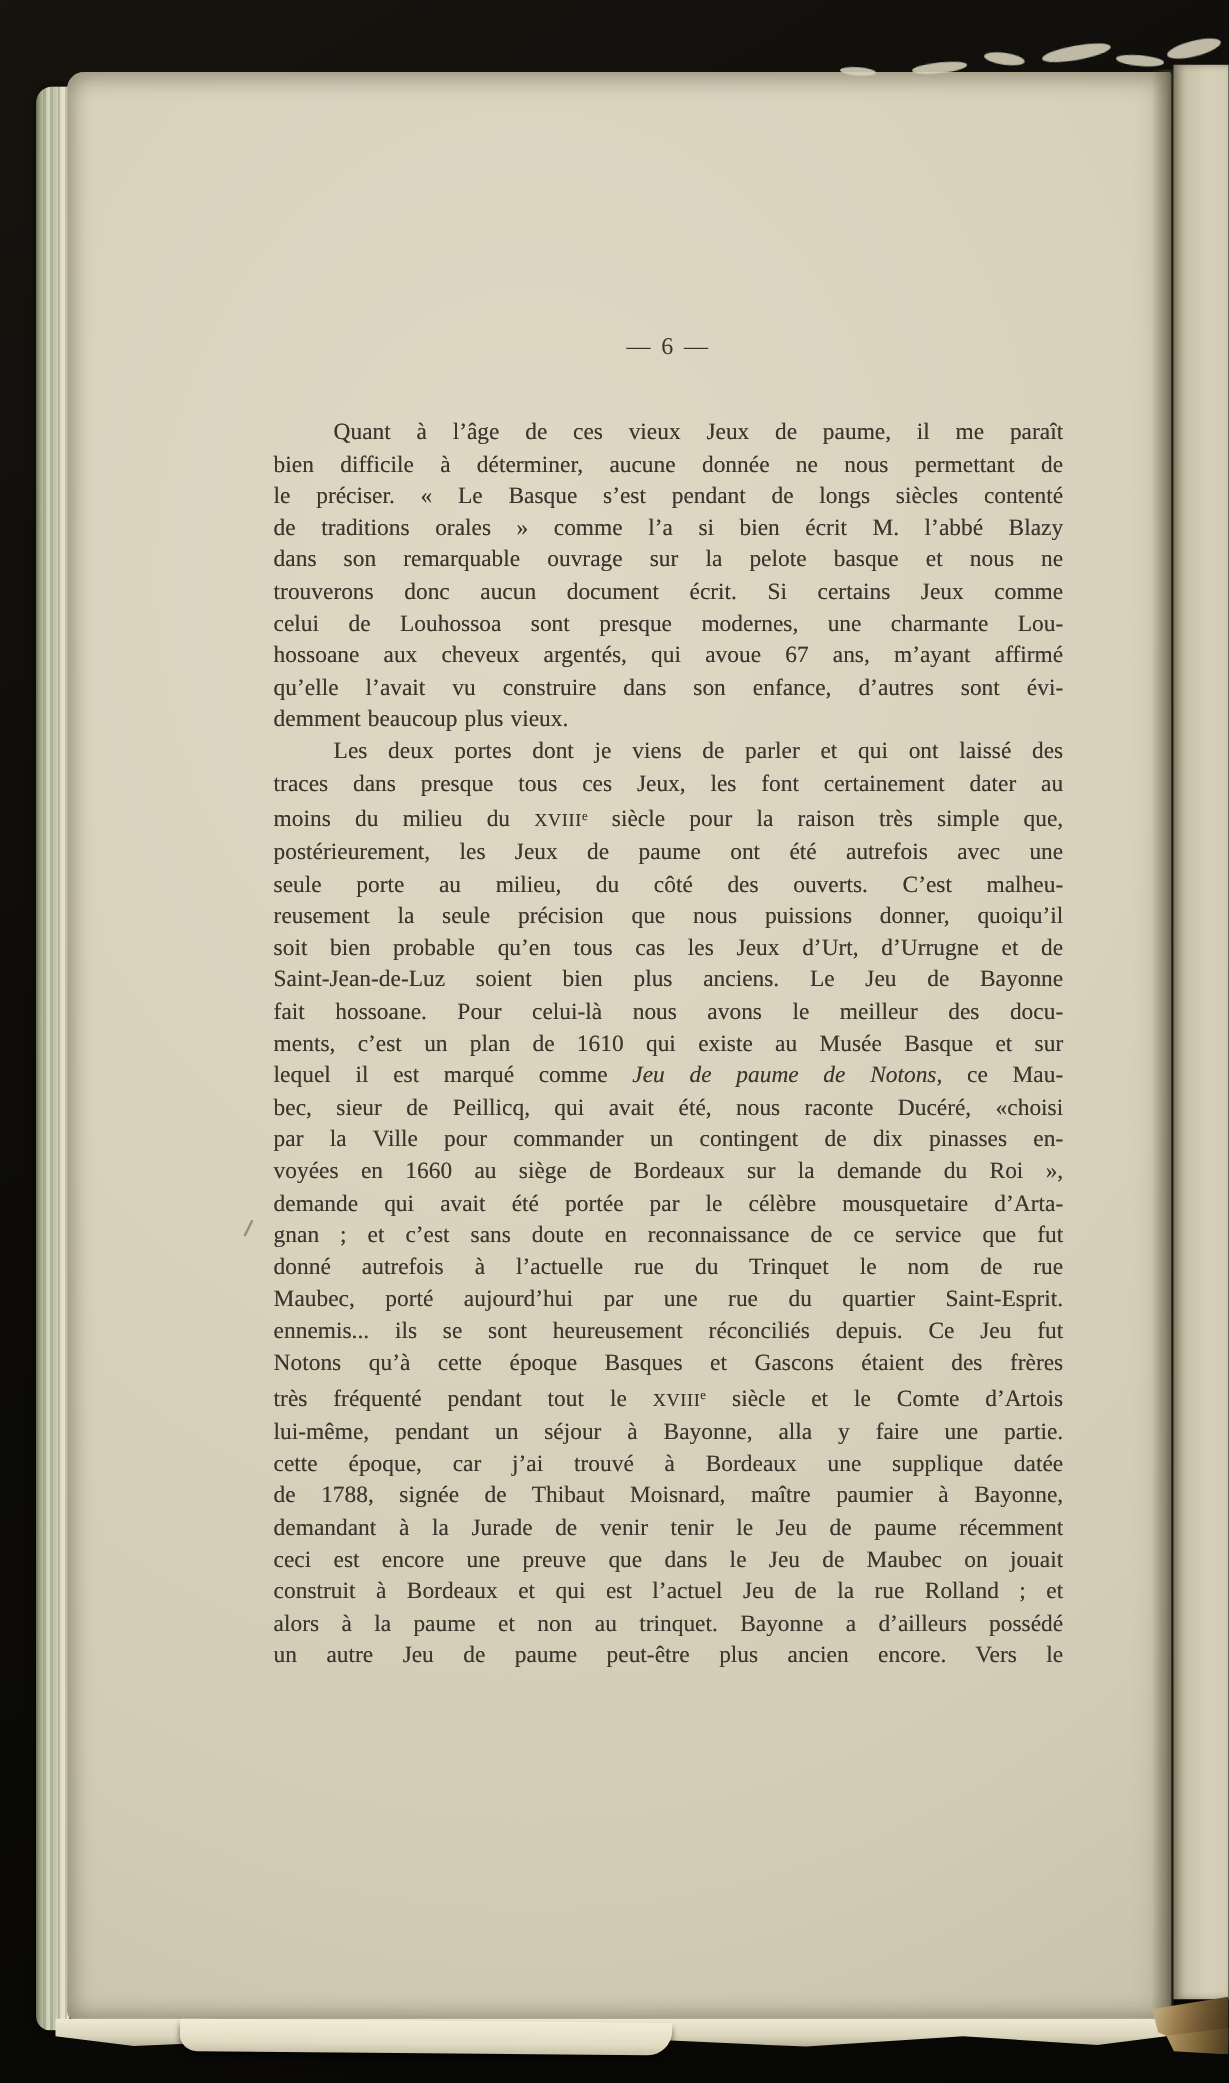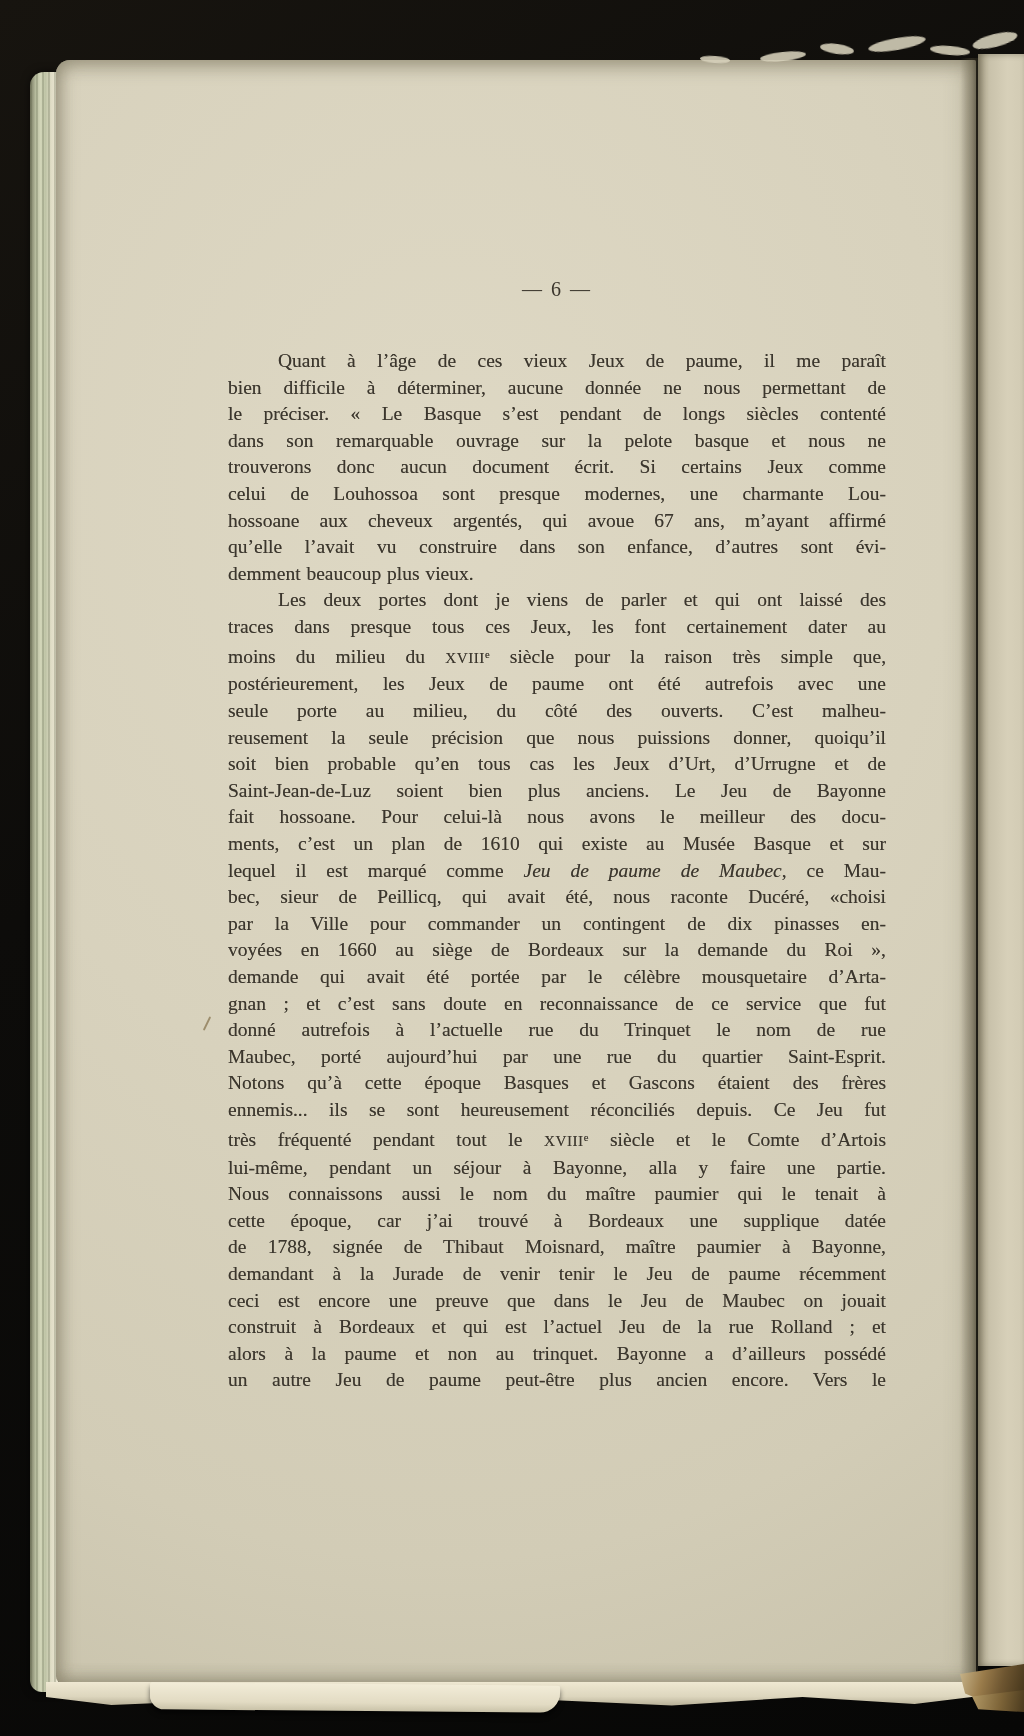--- a/index.html
+++ b/index.html
@@ -97,51 +97,51 @@
 
   <div class="left-edges"></div>
 
   <div class="page-main">
     <div class="page-number">— 6 —</div>
     <div class="text-block">
         <div>
           <div class="line indent"><span>Quant à l’âge de ces vieux Jeux de paume, il me paraît</span></div>
           <div class="line"><span>bien difficile à déterminer, aucune donnée ne nous permettant de</span></div>
           <div class="line"><span>le préciser. « Le Basque s’est pendant de longs siècles contenté</span></div>
+          <div class="line"><span>de traditions orales » comme l’a si bien écrit M. l’abbé Blazy</span></div>
           <div class="line"><span>dans son remarquable ouvrage sur la pelote basque et nous ne</span></div>
           <div class="line"><span>trouverons donc aucun document écrit. Si certains Jeux comme</span></div>
           <div class="line"><span>celui de Louhossoa sont presque modernes, une charmante Lou-</span></div>
           <div class="line"><span>hossoane aux cheveux argentés, qui avoue 67 ans, m’ayant affirmé</span></div>
           <div class="line"><span>qu’elle l’avait vu construire dans son enfance, d’autres sont évi-</span></div>
           <div class="line last"><span>demment beaucoup plus vieux.</span></div>
         </div>
         <div>
           <div class="line indent"><span>Les deux portes dont je viens de parler et qui ont laissé des</span></div>
           <div class="line"><span>traces dans presque tous ces Jeux, les font certainement dater au</span></div>
           <div class="line"><span>moins du milieu du </span><span class="sc">XVIII</span><span class="sup">e</span><span> siècle pour la raison très simple que,</span></div>
           <div class="line"><span>postérieurement, les Jeux de paume ont été autrefois avec une</span></div>
           <div class="line"><span>seule porte au milieu, du côté des ouverts. C’est malheu-</span></div>
           <div class="line"><span>reusement la seule précision que nous puissions donner, quoiqu’il</span></div>
           <div class="line"><span>soit bien probable qu’en tous cas les Jeux d’Urt, d’Urrugne et de</span></div>
           <div class="line"><span>Saint-Jean-de-Luz soient bien plus anciens. Le Jeu de Bayonne</span></div>
           <div class="line"><span>fait hossoane. Pour celui-là nous avons le meilleur des docu-</span></div>
           <div class="line"><span>ments, c’est un plan de 1610 qui existe au Musée Basque et sur</span></div>
-          <div class="line"><span>lequel il est marqué comme </span><span class="i">Jeu de paume de Maubec</span><span>, ce Mau-</span></div>
+          <div class="line"><span>lequel il est marqué comme </span><span class="i">Jeu de paume de Notons</span><span>, ce Mau-</span></div>
           <div class="line"><span>bec, sieur de Peillicq, qui avait été, nous raconte Ducéré, «choisi</span></div>
           <div class="line"><span>par la Ville pour commander un contingent de dix pinasses en-</span></div>
           <div class="line"><span>voyées en 1660 au siège de Bordeaux sur la demande du Roi »,</span></div>
           <div class="line"><span>demande qui avait été portée par le célèbre mousquetaire d’Arta-</span></div>
           <div class="line"><span>gnan ; et c’est sans doute en reconnaissance de ce service que fut</span></div>
           <div class="line"><span>donné autrefois à l’actuelle rue du Trinquet le nom de rue</span></div>
           <div class="line"><span>Maubec, porté aujourd’hui par une rue du quartier Saint-Esprit.</span></div>
+          <div class="line"><span>ennemis... ils se sont heureusement réconciliés depuis. Ce Jeu fut</span></div>
           <div class="line"><span>Notons qu’à cette époque Basques et Gascons étaient des frères</span></div>
-          <div class="line"><span>ennemis... ils se sont heureusement réconciliés depuis. Ce Jeu fut</span></div>
           <div class="line"><span>très fréquenté pendant tout le </span><span class="sc">XVIII</span><span class="sup">e</span><span> siècle et le Comte d’Artois</span></div>
           <div class="line"><span>lui-même, pendant un séjour à Bayonne, alla y faire une partie.</span></div>
-          <div class="line"><span>Nous connaissons aussi le nom du maître paumier qui le tenait à</span></div>
           <div class="line"><span>cette époque, car j’ai trouvé à Bordeaux une supplique datée</span></div>
           <div class="line"><span>de 1788, signée de Thibaut Moisnard, maître paumier à Bayonne,</span></div>
           <div class="line"><span>demandant à la Jurade de venir tenir le Jeu de paume récemment</span></div>
           <div class="line"><span>ceci est encore une preuve que dans le Jeu de Maubec on jouait</span></div>
           <div class="line"><span>construit à Bordeaux et qui est l’actuel Jeu de la rue Rolland ; et</span></div>
           <div class="line"><span>alors à la paume et non au trinquet. Bayonne a d’ailleurs possédé</span></div>
           <div class="line"><span>un autre Jeu de paume peut-être plus ancien encore. Vers le</span></div>
         </div>
       </div>
   </div>

